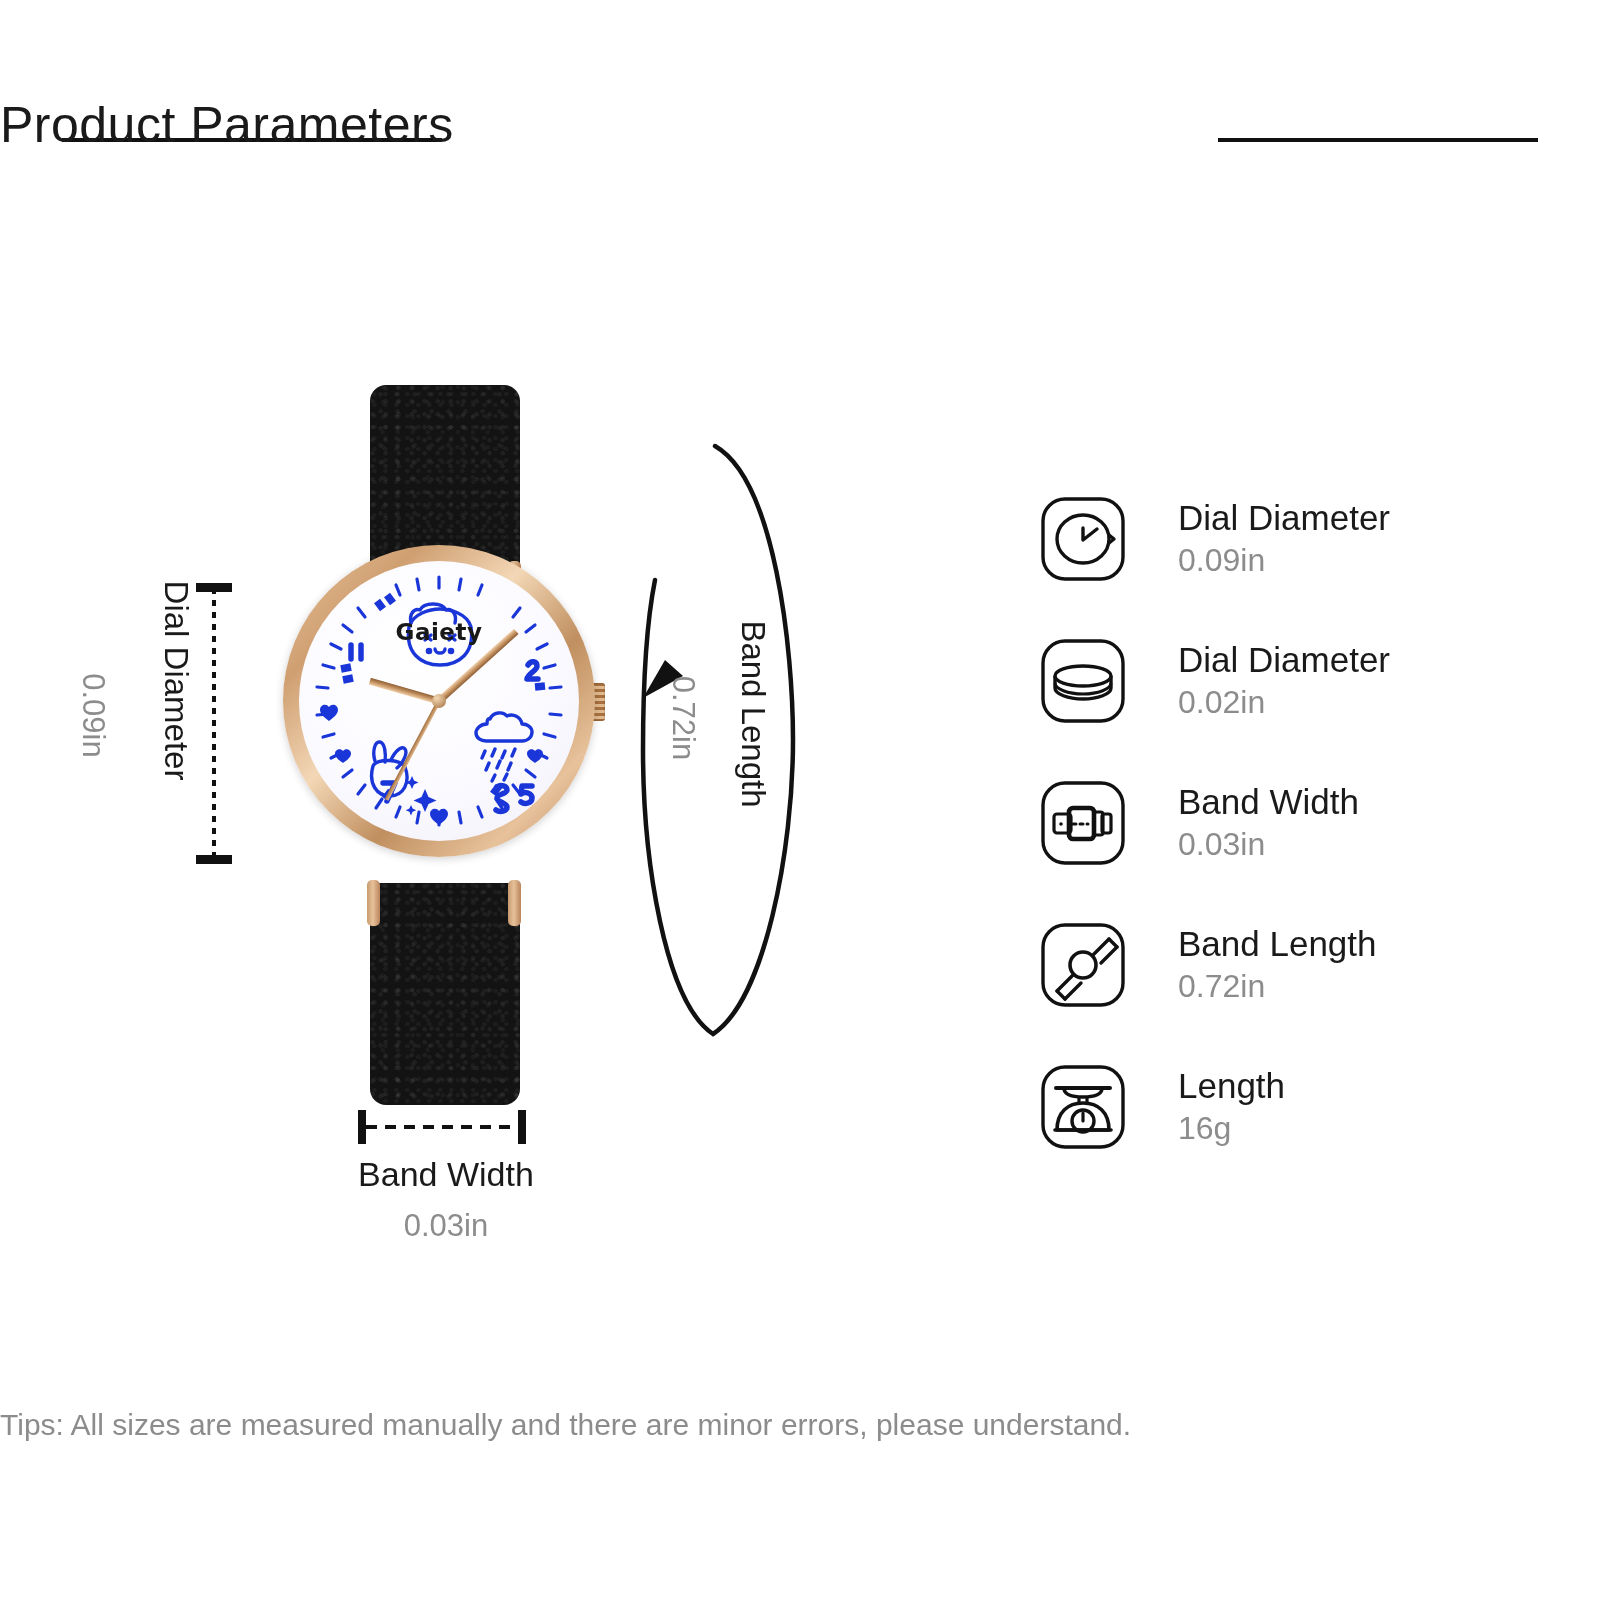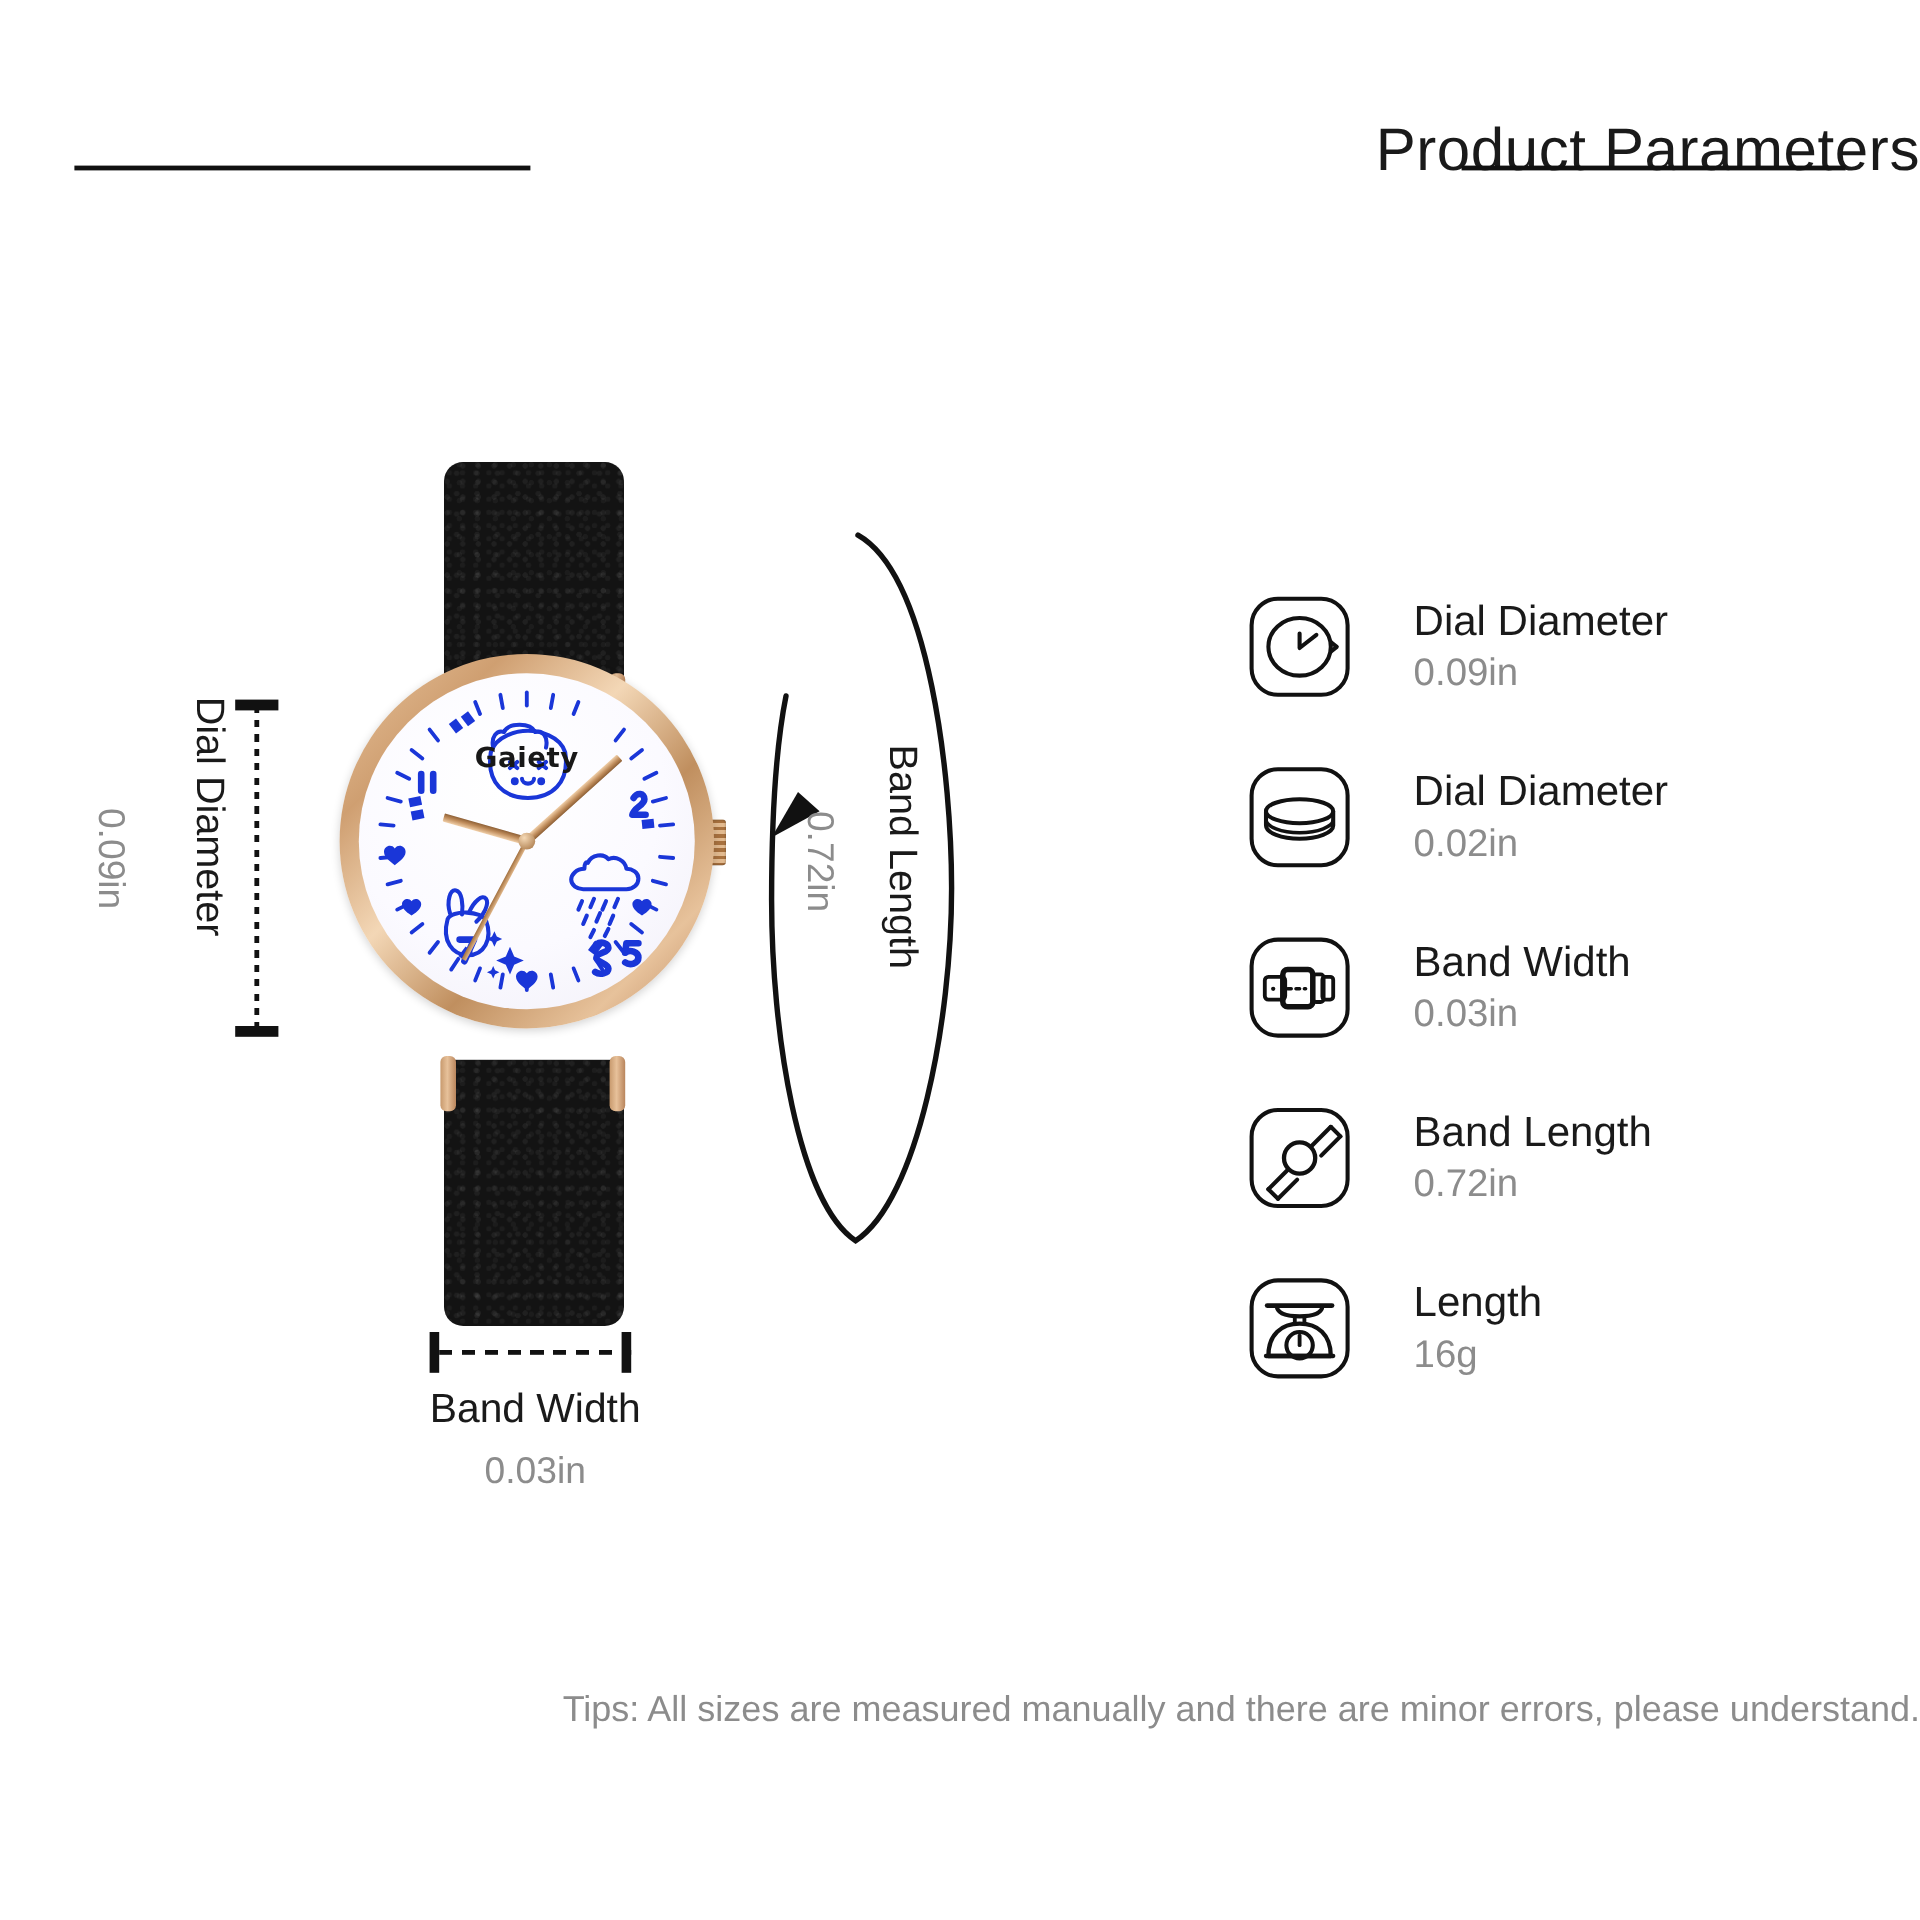--- a/index.html
+++ b/index.html
@@ -30,21 +30,21 @@
     height: 4px;
     background: #111111;
   }
   .rule-left  { left: 62px;  width: 380px; }
   .rule-right { left: 1218px; width: 320px; }
   .page-title {
     position: absolute;
     top: 0;
     left: 0;
     width: 1600px;
-    text-align: right;
+    text-align: left;
     font-size: 50px;
     font-weight: 400;
     letter-spacing: 0.5px;
     color: #1a1a1a;
     white-space: nowrap;
   }
 
   
   .watch-figure {
     position: absolute;
@@ -313,21 +313,21 @@
     line-height: 1.3;
     white-space: nowrap;
   }
 
   
   .footer-tip {
     position: absolute;
     left: 0;
     top: 1408px;
     width: 1600px;
-    text-align: right;
+    text-align: left;
     font-size: 30px;
     color: #8c8c8c;
     white-space: nowrap;
   }
 </style>
 </head>
 <body>
 
 <div class="header">
   <div class="rule rule-left"></div>

